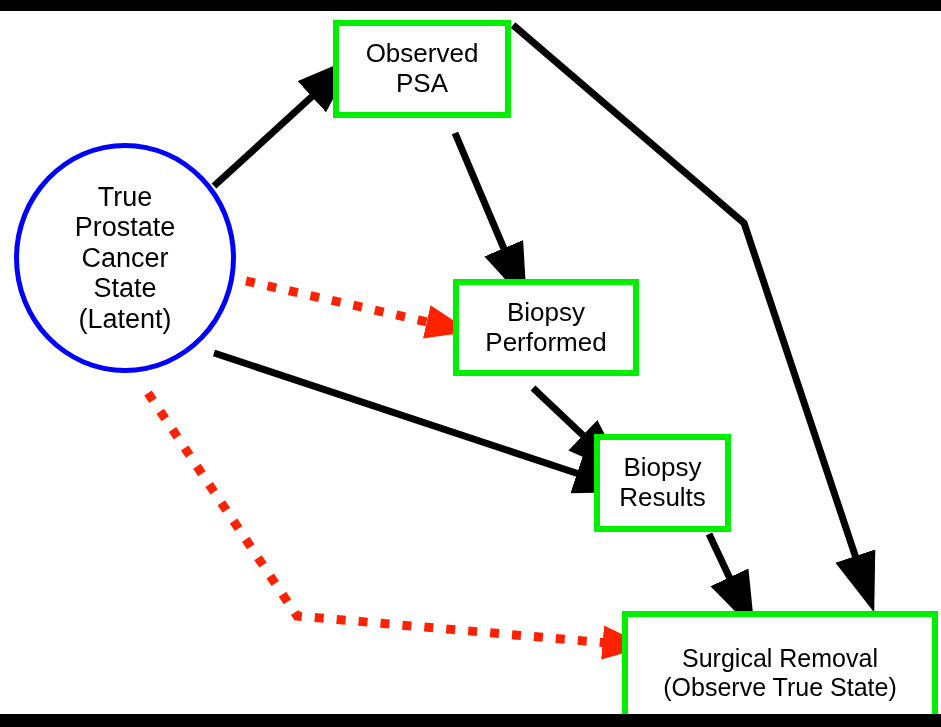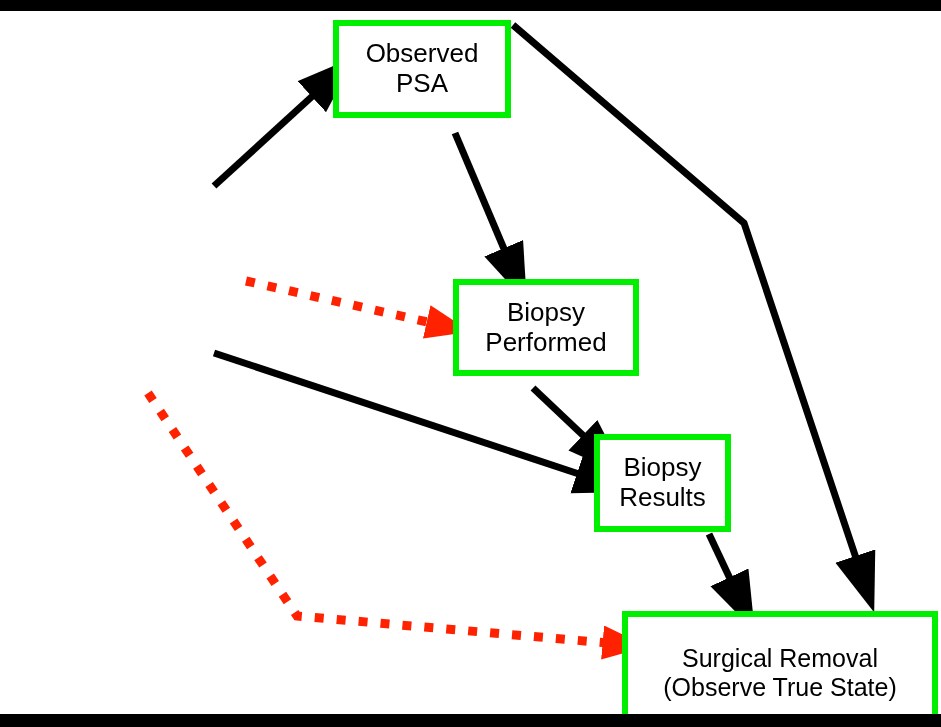--- a/index.html
+++ b/index.html
@@ -115,20 +115,27 @@
 
       <line x1="533" y1="377" x2="589" y2="430" stroke="#000000" stroke-width="7" marker-end="url(#arrow-black)"></line>
 
       <line x1="709" y1="523" x2="733" y2="574" stroke="#000000" stroke-width="7" marker-end="url(#arrow-black)"></line>
 
       <line x1="246" y1="270" x2="432" y2="312" stroke="#ff2200" stroke-width="9" stroke-linecap="butt" stroke-dasharray="9 13" marker-end="url(#arrow-red)"></line>
 
       <polyline points="148,382 297,605 608,632" fill="none" stroke="#ff2200" stroke-width="9" stroke-linecap="butt" stroke-dasharray="9 13" marker-end="url(#arrow-red)"></polyline>
     </svg>
 
+    <div class="latent-node">
+      <div class="node-text">True
+Prostate
+Cancer
+State
+(Latent)</div>
+    </div>
 
     <div class="obs-box" id="box-psa">
       <div class="node-text">Observed
 PSA</div>
     </div>
 
     <div class="obs-box" id="box-biopsy-performed">
       <div class="node-text">Biopsy
 Performed</div>
     </div>

